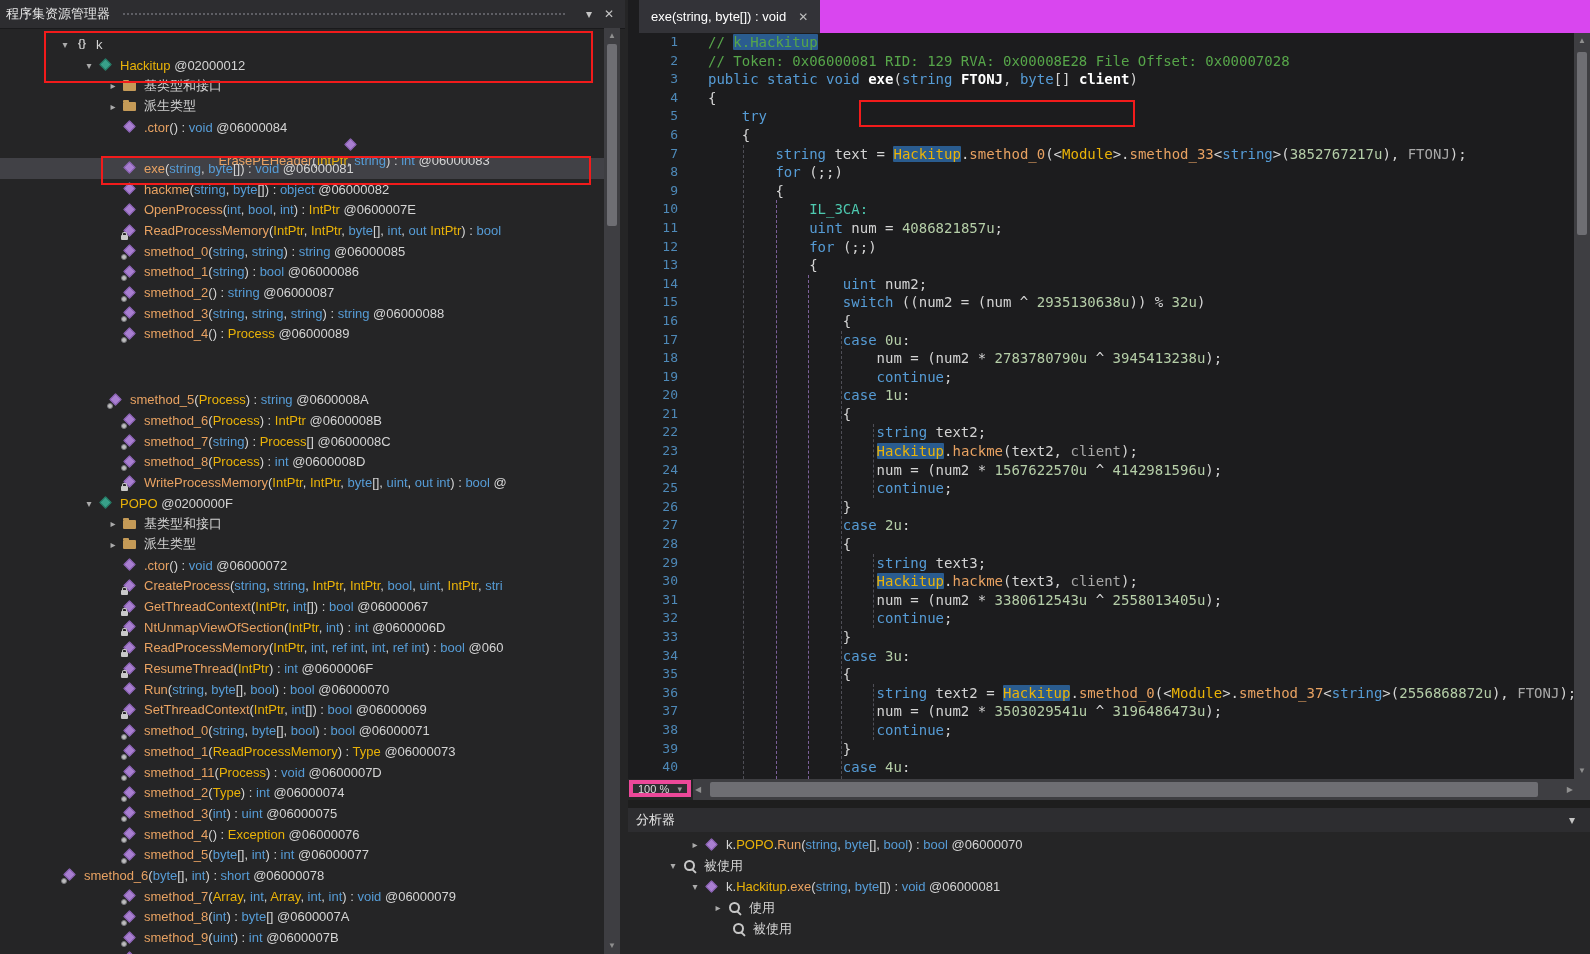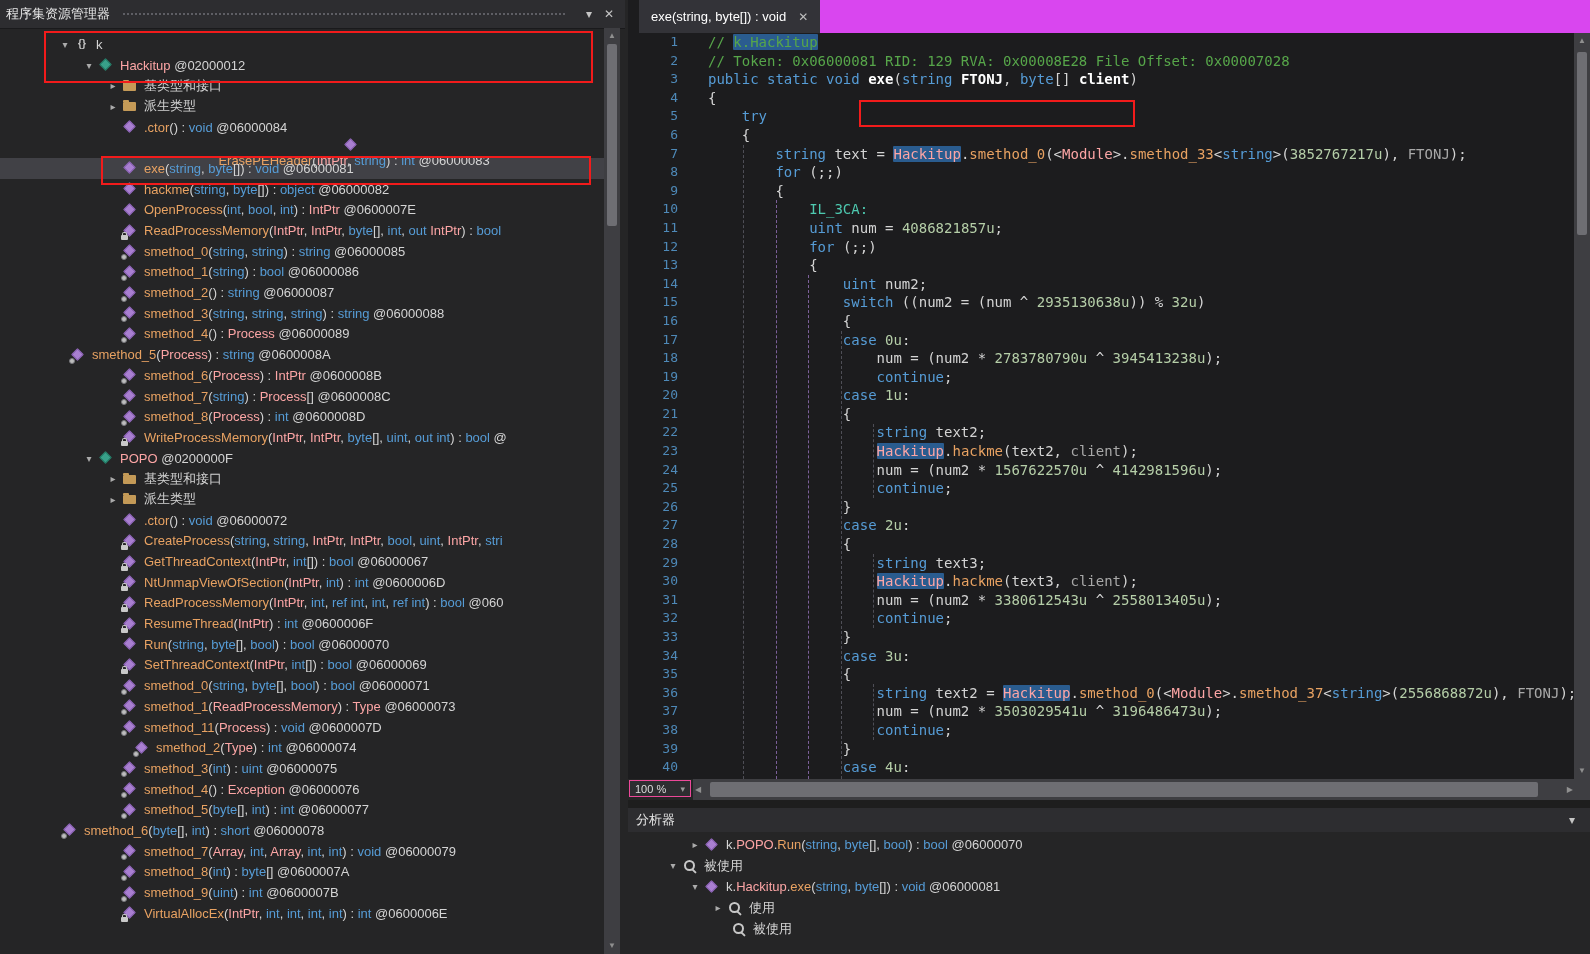--- a/index.html
+++ b/index.html
@@ -54,34 +54,34 @@
   .g2{left:148px;top:167px;bottom:0;}
   .g3{left:180px;top:242px;bottom:0;}
   .g4{left:213px;top:298px;bottom:0;}
   .g5{left:245px;top:391px;height:74px;}
   .g6{left:245px;top:521px;height:74px;}
   .g7{left:245px;top:651px;height:56px;}
   .cscroll{right:0;width:16px;top:0;bottom:0;}
   .cthumb{top:19px;height:183px;}
   
   .codebottom{position:absolute;left:0;top:779px;right:0;height:21px;background:#252526;}
-  .zoom{position:absolute;left:1px;top:1px;width:62px;height:17px;background:#2D2D30;border:1px solid #ec4899;box-sizing:border-box;display:flex;align-items:center;justify-content:space-between;padding:0 5px;color:#DDDDDD;font-size:11px;}
+  .zoom{position:absolute;left:1px;top:1px;width:62px;height:17px;background:#2D2D30;border:4px solid #ec4899;box-sizing:border-box;display:flex;align-items:center;justify-content:space-between;padding:0 5px;color:#DDDDDD;font-size:11px;}
   .zarrow{color:#9A9A9A;font-size:9px;}
   .htrack{position:absolute;left:65px;top:0;width:882px;height:21px;background:#3E3E42;}
   .hleft{top:0;bottom:0;left:2px;right:auto;line-height:21px;}
   .hright{top:0;bottom:0;right:2px;left:auto;line-height:21px;}
   .hthumb{left:17px;width:828px;top:3px;bottom:3px;right:auto;border-radius:2px;}
   .corner{position:absolute;right:0;top:0;width:15px;height:21px;background:#3E3E42;}
   
   .analyzer{position:absolute;left:0;top:800px;right:0;height:154px;background:#1E1E1E;}
   .atitle{position:absolute;left:0;top:8px;right:0;height:24px;background:#2D2D30;display:flex;align-items:center;justify-content:space-between;padding:0 8px;border-bottom:1px solid #1A1A1C;}
   .atree{position:absolute;left:0;top:32px;right:0;bottom:0;background:#252526;padding-top:2px;overflow:hidden;}
   .arow{display:flex;align-items:center;height:21px;font-size:13px;white-space:nowrap;color:#D4D4D4;}
   
-  .tx{color:#D4D4D4;} .kw{color:#569CD6;} .ty{color:#fca5a5;} .me{color:#E8A262;}
+  .tx{color:#D4D4D4;} .kw{color:#569CD6;} .ty{color:#eab308;} .me{color:#E8A262;}
   .nu{color:#B5CEA8;} .cm{color:#57A64A;} .lb{color:#4EC9B0;} .pm{color:#A8A8A8;}
   .df{color:#FFFFFF;font-weight:700;}
   .hl{background:#2A5C8F;border-radius:1px;}
   
   .rbox{position:absolute;border:2px solid #F21B1B;z-index:6;pointer-events:none;}
   .b1{left:44px;top:31px;width:545px;height:48px;}
   .b2{left:101px;top:156px;width:486px;height:25px;}
   .b3{left:231px;top:67px;width:272px;height:23px;}
 </style>
 </head>
@@ -199,21 +199,21 @@
           <span class="lab"><span class="me">smethod_3</span><span class="tx">(</span><span class="kw">string</span><span class="tx">, </span><span class="kw">string</span><span class="tx">, </span><span class="kw">string</span><span class="tx">) : </span><span class="kw">string</span><span class="tx"> @06000088</span></span>
         </div>
         <div class="trow" style="padding-left: 104px;">
           <span class="exp"></span>
           <span class="ic ic-method">
             <span class="shape"></span>
             <span class="ov ov-dot"></span>
           </span>
           <span class="lab"><span class="me">smethod_4</span><span class="tx">() : </span><span class="ty">Process</span><span class="tx"> @06000089</span></span>
         </div>
-        <div class="trow" style="padding-left: 52px;">
+        <div class="trow" style="padding-left: 90px; margin-top: 45px;">
           <span class="exp"></span>
           <span class="ic ic-method">
             <span class="shape"></span>
             <span class="ov ov-dot"></span>
           </span>
           <span class="lab"><span class="me">smethod_5</span><span class="tx">(</span><span class="ty">Process</span><span class="tx">) : </span><span class="kw">string</span><span class="tx"> @0600008A</span></span>
         </div>
         <div class="trow" style="padding-left: 104px;">
           <span class="exp"></span>
           <span class="ic ic-method">
@@ -346,21 +346,21 @@
           <span class="lab"><span class="me">smethod_1</span><span class="tx">(</span><span class="ty">ReadProcessMemory</span><span class="tx">) : </span><span class="ty">Type</span><span class="tx"> @06000073</span></span>
         </div>
         <div class="trow" style="padding-left: 104px;">
           <span class="exp"></span>
           <span class="ic ic-method">
             <span class="shape"></span>
             <span class="ov ov-dot"></span>
           </span>
           <span class="lab"><span class="me">smethod_11</span><span class="tx">(</span><span class="ty">Process</span><span class="tx">) : </span><span class="kw">void</span><span class="tx"> @0600007D</span></span>
         </div>
-        <div class="trow" style="padding-left: 104px; margin-left: 12px;">
+        <div class="trow" style="padding-left: 104px;">
           <span class="exp"></span>
           <span class="ic ic-method">
             <span class="shape"></span>
             <span class="ov ov-dot"></span>
           </span>
           <span class="lab"><span class="me">smethod_2</span><span class="tx">(</span><span class="ty">Type</span><span class="tx">) : </span><span class="kw">int</span><span class="tx"> @06000074</span></span>
         </div>
         <div class="trow" style="padding-left: 104px;">
           <span class="exp"></span>
           <span class="ic ic-method">

